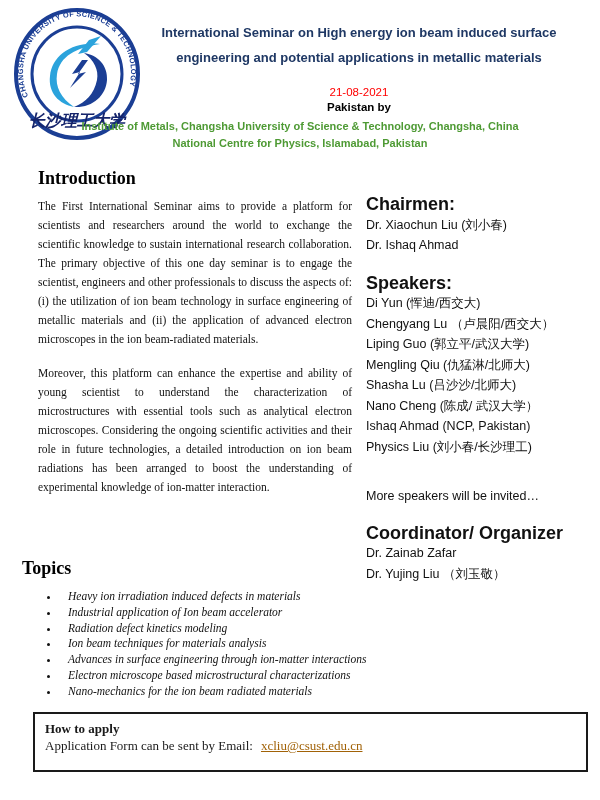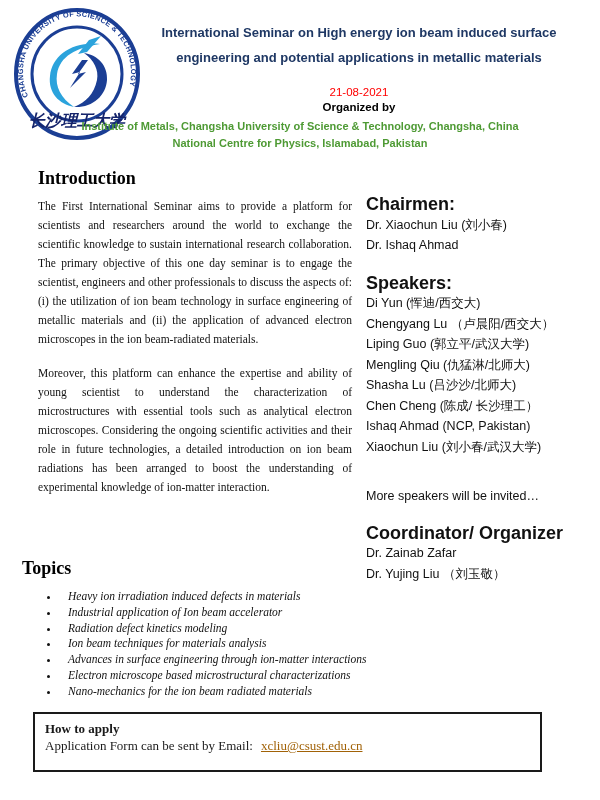--- a/index.html
+++ b/index.html
@@ -60,21 +60,21 @@
   .topics { position:absolute; left:22px; top:558px; width:500px; }
   .topics ul { margin-left:24px; padding-left:14px; margin-top:10px; }
   .topics li {
     font-size:11.5px; line-height:15.8px; color:#111;
     padding-left:8px;
     font-style:italic;
   }
 
   
   .apply-box {
-    position:absolute; left:33px; top:712px; width:509px; height:60px;
+    position:absolute; left:33px; top:712px; width:555px; height:60px;
     border:2px solid #1a1a1a;
     padding:6px 10px;
   }
   .apply-box h3 { font-size:13px; font-weight:bold; line-height:17px; }
   .apply-box p  { font-size:13px; line-height:18px; }
   .apply-box a  { color:#a16207; margin-left:8px; }
 </style>
 </head>
 <body>
 
@@ -96,21 +96,21 @@
         <path d="M69,53 L59,67 L67,65 L57,81 L73,65 L65,67 L75,53 Z" fill="#1b3e94"></path>
       </g>
       <text x="64" y="119" text-anchor="middle" font-size="16" font-weight="bold" font-style="italic" fill="#15246b">长沙理工大学</text>
     </svg>
   </div>
 
   <div class="header-text">
     <div class="title-line">International Seminar on High energy ion beam induced surface</div>
     <div class="title-line">engineering and potential applications in metallic materials</div>
     <div class="date-line">21-08-2021</div>
-    <div class="orgby-line">Organized by</div>
+    <div class="orgby-line">Pakistan by</div>
   </div>
 
   <div class="organizer-lines">
 
   <div>Institute of Metals, Changsha University of Science &amp; Technology, Changsha, China</div>
       <div>National Centre for Physics, Islamabad, Pakistan</div>
     </div>
 
   <div class="intro">
     <h2 class="section-heading">Introduction</h2>
@@ -133,23 +133,23 @@
 
     <div class="block speakers">
       <h3>Speakers:</h3>
       <div>
 
       <div>Di Yun (恽迪/西交大)</div>
           <div>Chengyang Lu （卢晨阳/西交大）</div>
           <div>Liping Guo (郭立平/武汉大学)</div>
           <div>Mengling Qiu (仇猛淋/北师大)</div>
           <div>Shasha Lu (吕沙沙/北师大)</div>
-          <div>Chen Cheng (陈成/ 长沙理工）</div>
+          <div>Nano Cheng (陈成/ 武汉大学）</div>
           <div>Ishaq Ahmad (NCP, Pakistan)</div>
-          <div>Xiaochun Liu (刘小春/武汉大学)</div>
+          <div>Physics Liu (刘小春/长沙理工)</div>
         </div>
     </div>
 
     <div class="more-note">More speakers will be invited…</div>
 
     <div class="block">
       <h3>Coordinator/ Organizer</h3>
       <div>
 
       <div>Dr. Zainab Zafar</div>

